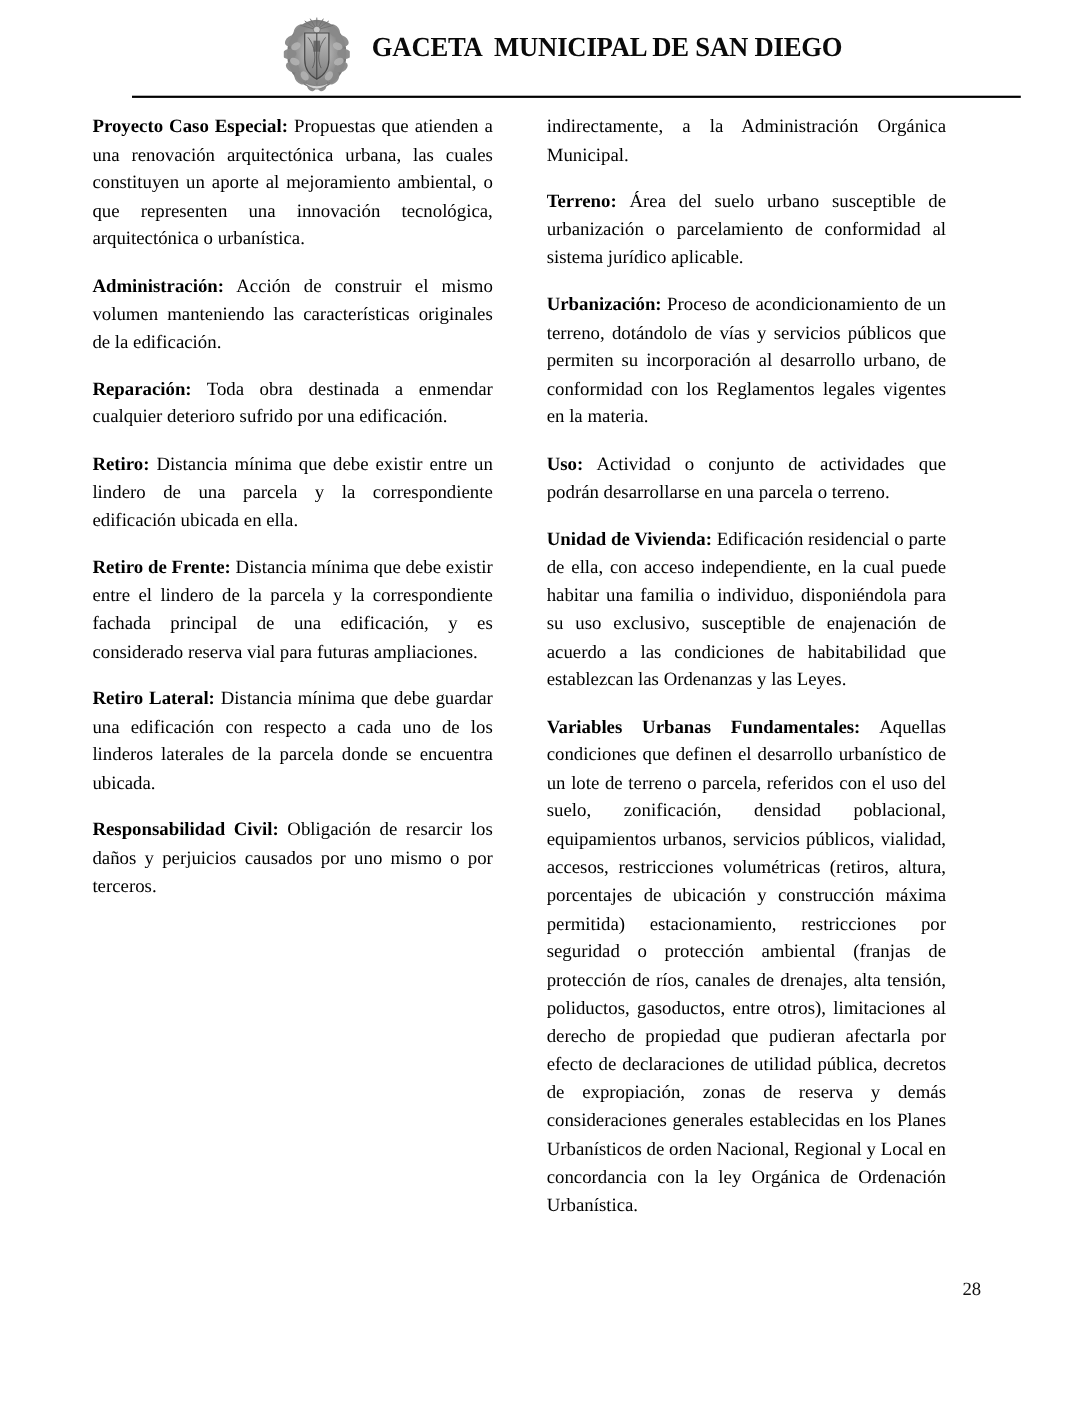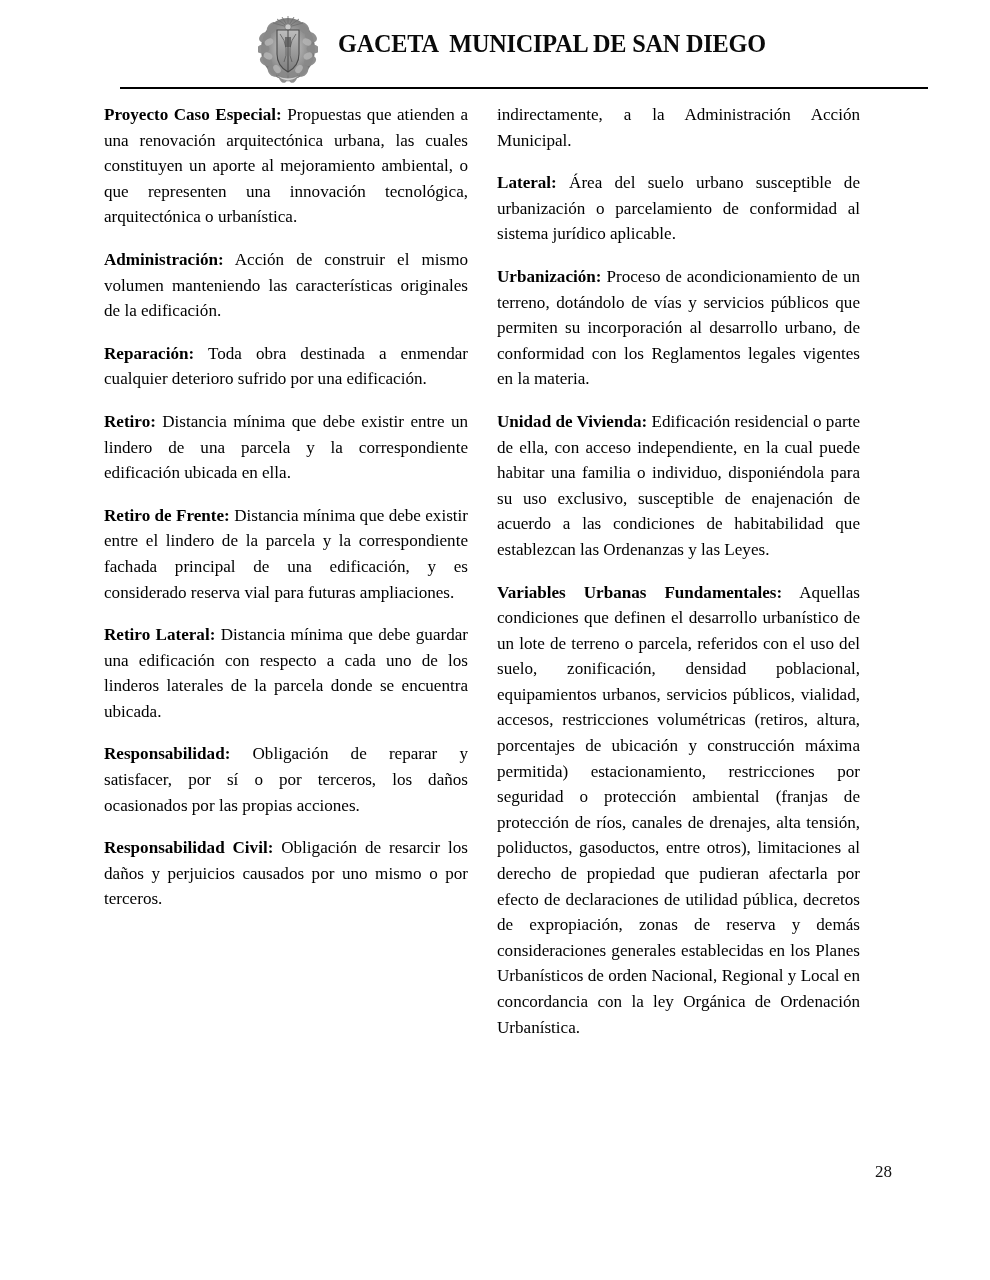--- a/index.html
+++ b/index.html
@@ -64,21 +64,21 @@
   .columns {
     position: absolute;
     left: 0;
     top: 102px;
     width: 990px;
   }
   .col {
     position: absolute;
     top: 0;
   }
-  .col-left  { left: 104px;  width: 364px; font-family: Liberation Serif, serif; }
+  .col-left  { left: 84px;  width: 364px; font-family: Liberation Serif, serif; }
   .col-right { left: 497px;  width: 363px; }
 
   .para {
     margin: 0 0 17px 0;
     text-align: justify;
     text-justify: inter-word;
     font-size: 17.1px;
     line-height: 25.6px;
     -webkit-hyphens: none;
     hyphens: none;
@@ -204,45 +204,45 @@
 
 
       <p class="para">
         <span class="term">Retiro de Frente:</span><span> Distancia mínima que debe existir entre el lindero de la parcela y la correspondiente fachada principal de una edificación, y es considerado reserva vial para futuras ampliaciones.</span>
       </p>
 
       <p class="para">
         <span class="term">Retiro Lateral:</span><span> Distancia mínima que debe guardar una edificación con respecto a cada uno de los linderos laterales de la parcela donde se encuentra ubicada.</span>
       </p>
 
-      <p class="para">
-        <span class="term">Responsabilidad:</span><span> Obligación de reparar y satisfacer, por sí o por terceros, los daños ocasionados por las propias acciones.</span>
-      </p>
 
       <p class="para">
         <span class="term">Responsabilidad Civil:</span><span> Obligación de resarcir los daños y perjuicios causados por uno mismo o por terceros.</span>
       </p>
 
 
     </div>
 
     <div class="col col-right">
 
       <p class="para cont">
-        <span>indirectamente, a la Administración Acción Municipal.</span>
-      </p>
-
-      <p class="para">
-        <span class="term">Lateral:</span><span> Área del suelo urbano susceptible de urbanización o parcelamiento de conformidad al sistema jurídico aplicable.</span>
+        <span>indirectamente, a la Administración Orgánica Municipal.</span>
+      </p>
+
+      <p class="para">
+        <span class="term">Terreno:</span><span> Área del suelo urbano susceptible de urbanización o parcelamiento de conformidad al sistema jurídico aplicable.</span>
       </p>
 
       <p class="para">
         <span class="term">Urbanización:</span><span> Proceso de acondicionamiento de un terreno, dotándolo de vías y servicios públicos que permiten su incorporación al desarrollo urbano, de conformidad con los Reglamentos legales vigentes en la materia.</span>
       </p>
 
+      <p class="para">
+        <span class="term">Uso:</span><span> Actividad o conjunto de actividades que podrán desarrollarse en una parcela o terreno.</span>
+      </p>
 
       <p class="para">
         <span class="term">Unidad de Vivienda:</span><span> Edificación residencial o parte de ella, con acceso independiente, en la cual puede habitar una familia o individuo, disponiéndola para su uso exclusivo, susceptible de enajenación de acuerdo a las condiciones de habitabilidad que establezcan las Ordenanzas y las Leyes.</span>
       </p>
 
       <p class="para">
         <span class="term">Variables Urbanas Fundamentales:</span><span> Aquellas condiciones que definen el desarrollo urbanístico de un lote de terreno o parcela, referidos con el  uso del suelo, zonificación, densidad poblacional, equipamientos urbanos, servicios públicos, vialidad, accesos, restricciones volumétricas (retiros, altura, porcentajes de ubicación y construcción máxima permitida) estacionamiento, restricciones por seguridad o protección ambiental (franjas de protección de ríos, canales de drenajes, alta tensión, poliductos, gasoductos, entre otros), limitaciones al derecho de propiedad que pudieran afectarla por efecto de declaraciones de utilidad pública, decretos de expropiación, zonas de reserva y demás consideraciones generales establecidas en los Planes Urbanísticos de orden Nacional, Regional y Local en concordancia con la ley Orgánica de Ordenación Urbanística.</span>
       </p>
 
     </div>

